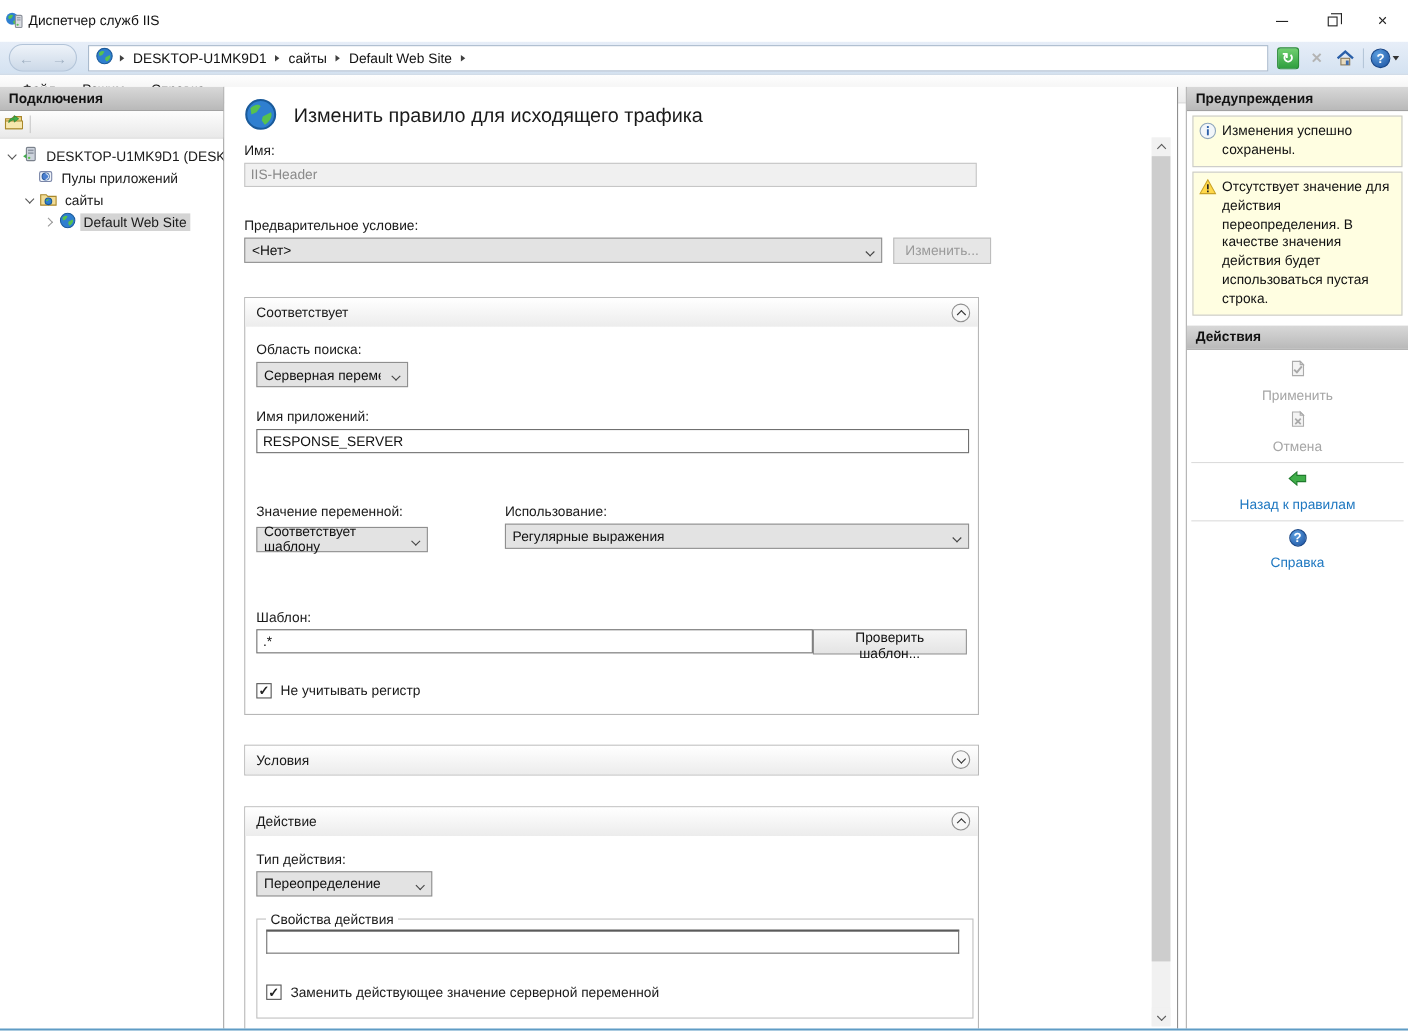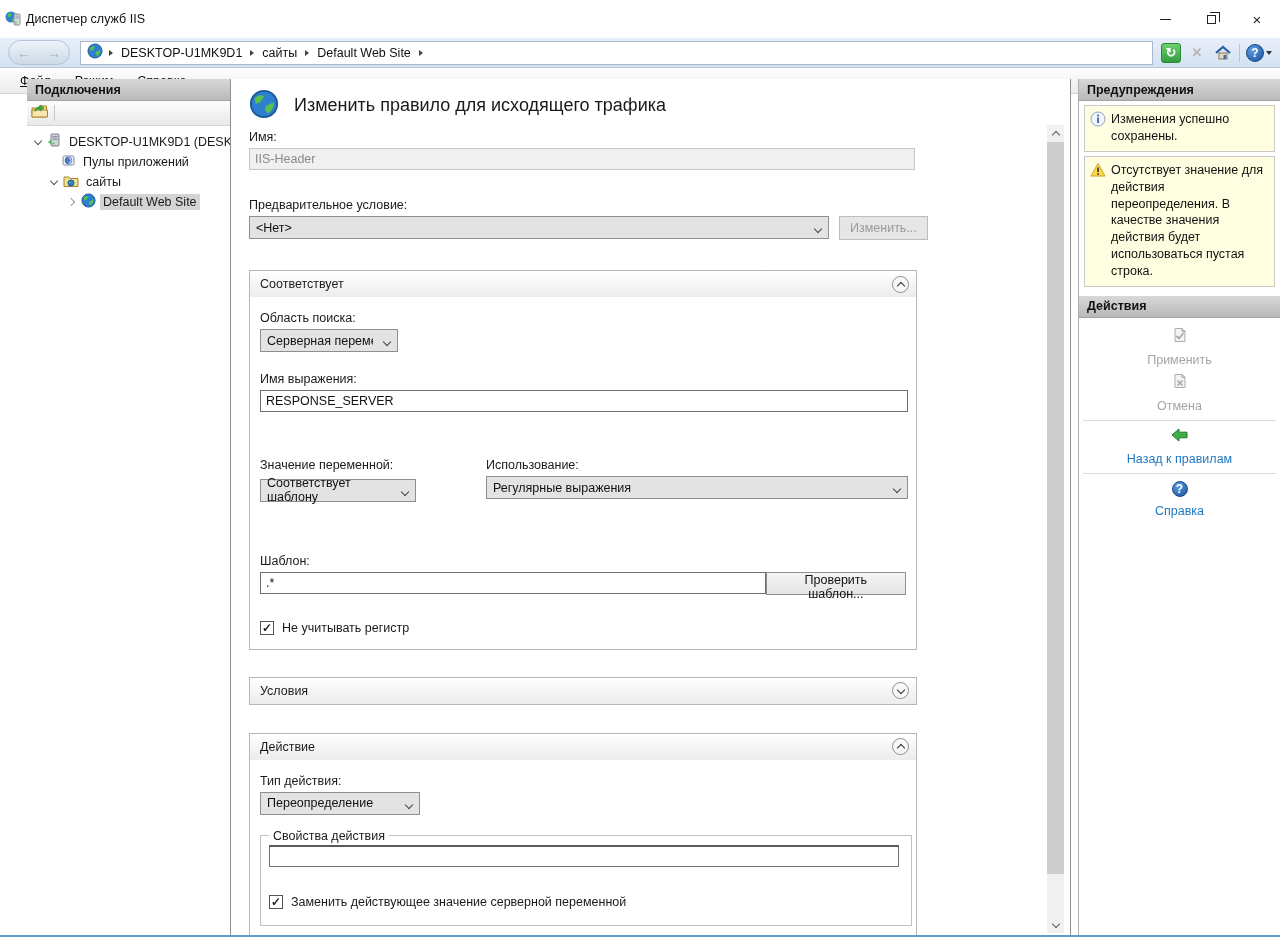--- a/index.html
+++ b/index.html
@@ -35,21 +35,21 @@
   .addr-sep { width:1px; height:18px; background:#b5c6d8; }
   .help-round { width:18px; height:18px; border-radius:50%; background:radial-gradient(circle at 35% 30%, #5a9fe0, #1b4f9e); color:#fff; font-weight:bold; font-size:12px; display:flex; align-items:center; justify-content:center; border:1px solid #174586; }
   .tiny-caret { width:0; height:0; border-top:4px solid #333; border-left:3.5px solid transparent; border-right:3.5px solid transparent; margin-left:2px; }
 
   
   .menubar { height:26px; background:linear-gradient(#fefefe,#ececec); border-bottom:1px solid #d5d5d5; display:flex; align-items:center; padding-left:10px; gap:4px; }
   .menu-item { display:inline-block; padding:3px 10px; color:#111; }
   .menu-item::first-letter { text-decoration:underline; }
 
   
-  .content { position:absolute; top:79px; bottom:2px; left:0; right:0; display:flex;margin-left:27px; }
+  .content { position:absolute; top:79px; bottom:2px; left:0; right:0; display:flex; }
 
   .sidebar { width:204px; border-right:1px solid #8f8f8f; background:#fff; display:flex; flex-direction:column; }
   .panel-header { height:22px; background:linear-gradient(#d8d8d8,#b9b9b9); border-bottom:1px solid #a2a2a2; font-weight:bold; display:flex; align-items:center; padding-left:8px; color:#111; }
   .side-toolbar { height:25px; background:linear-gradient(#fdfdfd,#e9e9e9); border-bottom:1px solid #d6d6d6; display:flex; align-items:center; padding-left:4px; gap:6px; }
   .tb-sep { width:1px; height:16px; background:#c9c9c9; }
   .tree { padding-top:6px; font-size:12.5px; }
   .tree-row { height:20px; display:flex; align-items:center; gap:4px; white-space:nowrap; overflow:hidden; }
   .expander { width:10px; display:inline-flex; justify-content:center; color:#444; flex:0 0 auto; }
   .chev-d { width:6px; height:6px; border-right:1.4px solid #555; border-bottom:1.4px solid #555; transform:rotate(45deg); margin-top:-3px; }
   .chev-r { width:6px; height:6px; border-right:1.4px solid #9a9a9a; border-bottom:1.4px solid #9a9a9a; transform:rotate(-45deg); margin-left:-2px; }
@@ -288,21 +288,21 @@
               <span class="tg-up"></span>
             </span>
         </div>
         <div class="section-body">
           <label class="field-label">Область поиска:</label>
           <span class="combo" style="width:138px;">
             <span style="overflow:hidden;white-space:nowrap;">Серверная переменн</span>
             <span class="combo-chev"></span>
           </span>
 
-          <label class="field-label" style="margin-top:20px;">Имя выражения:</label>
+          <label class="field-label" style="margin-top:20px;">Имя приложений:</label>
           <input class="txt" style="width: 648px;" value="RESPONSE_SERVER">
 
           <div class="row" style="margin-top:36px; gap:70px;">
             <div>
               <label class="field-label">Значение переменной:</label>
               <span class="combo" style="width:156px;">
                 <span>Соответствует шаблону</span>
                 <span class="combo-chev"></span>
               </span>
             </div>

